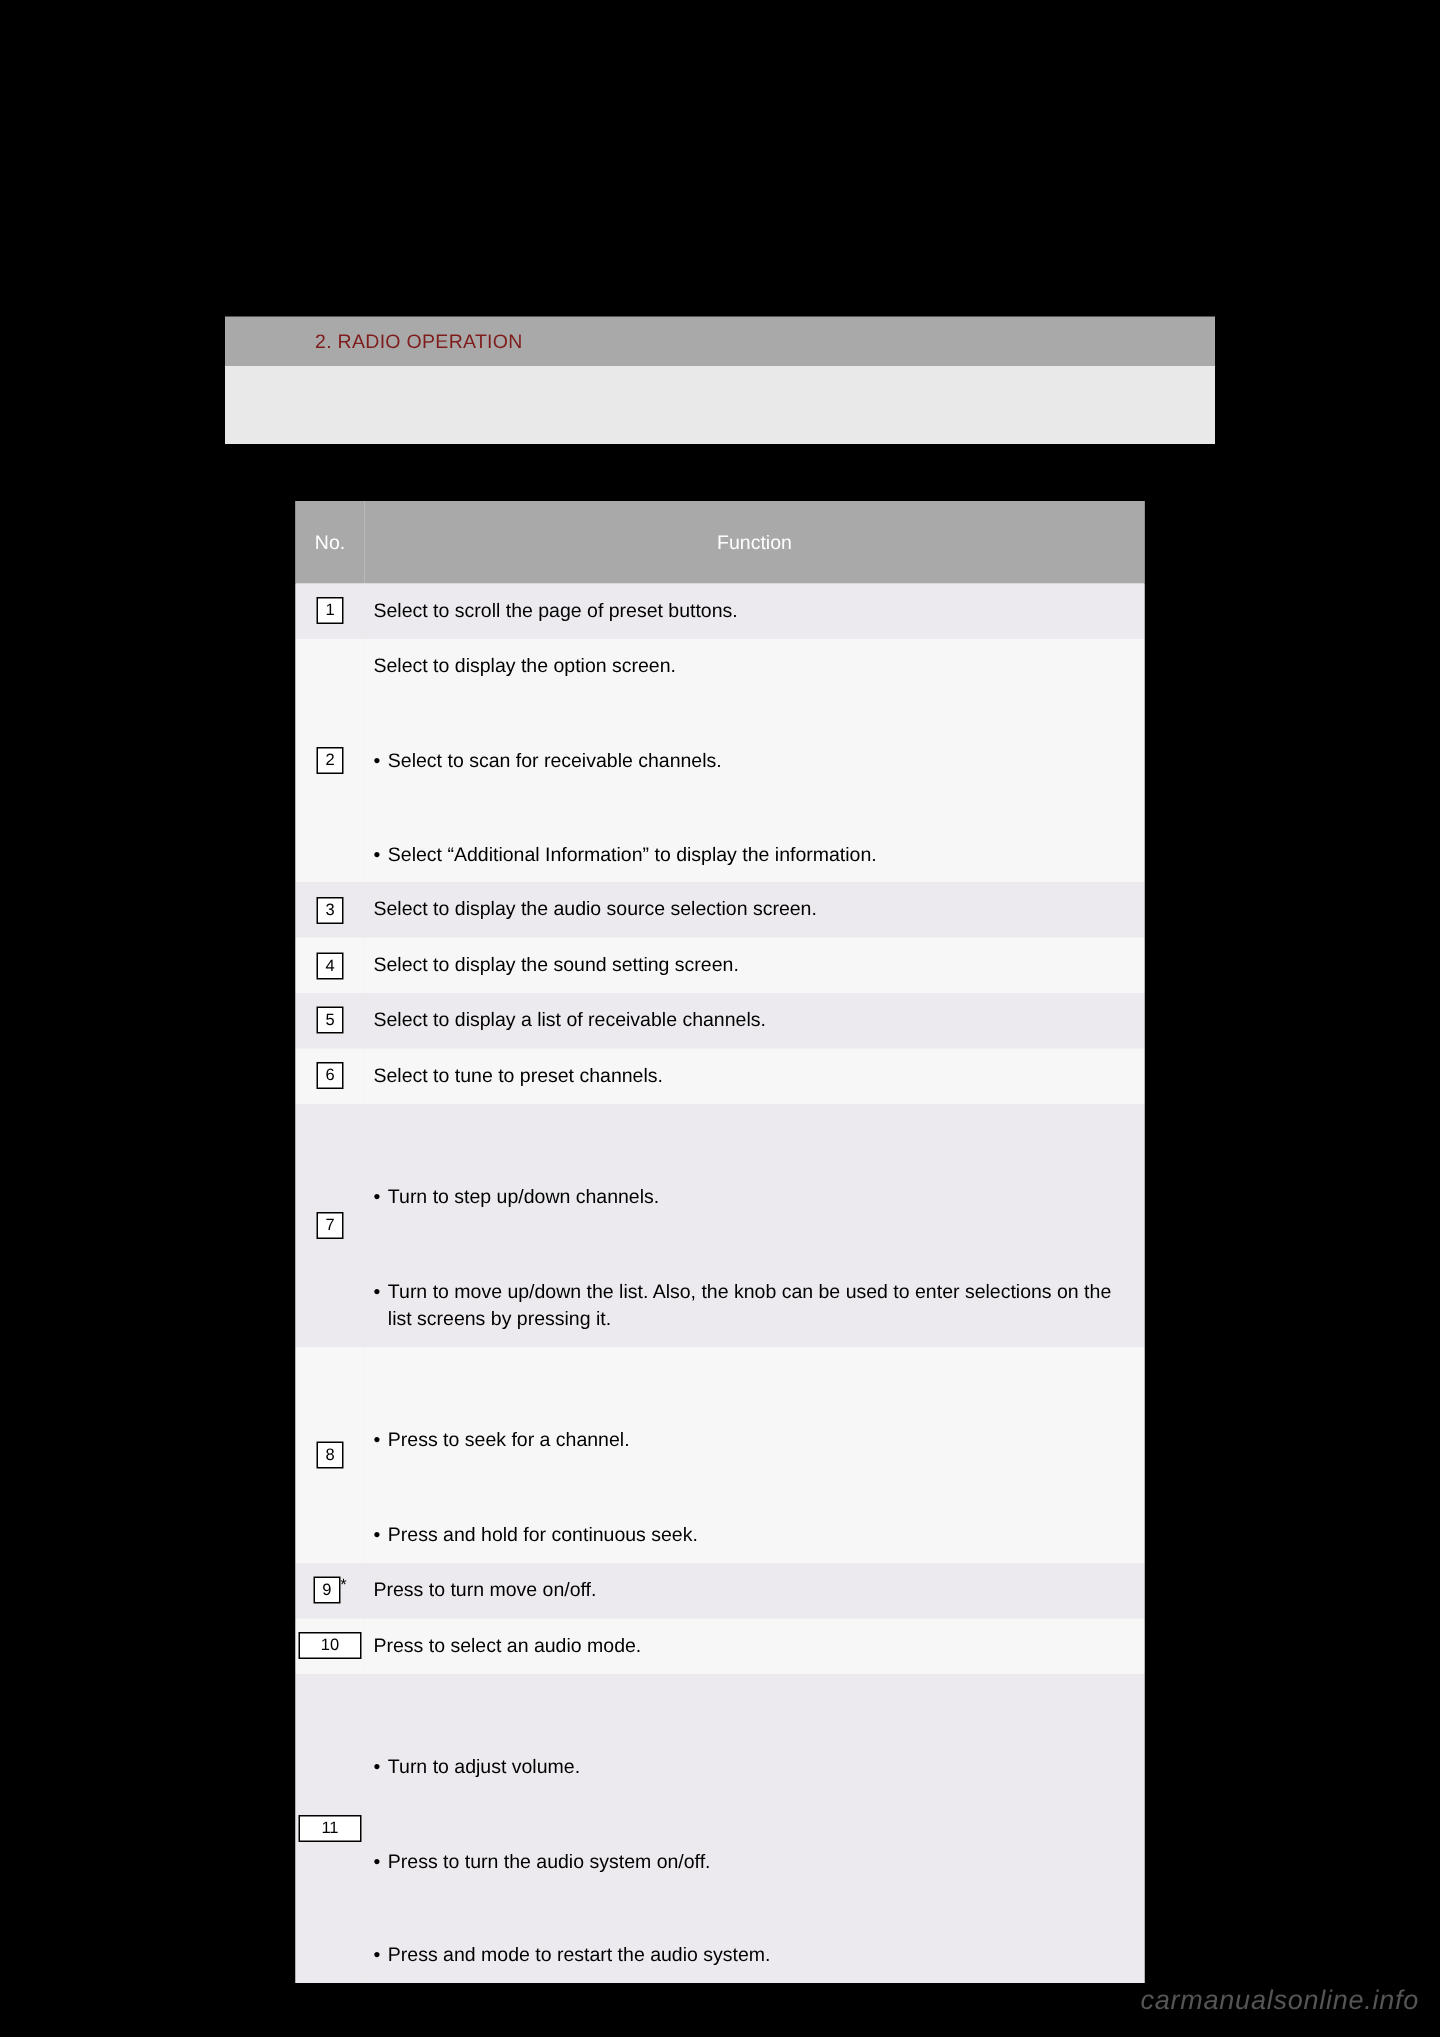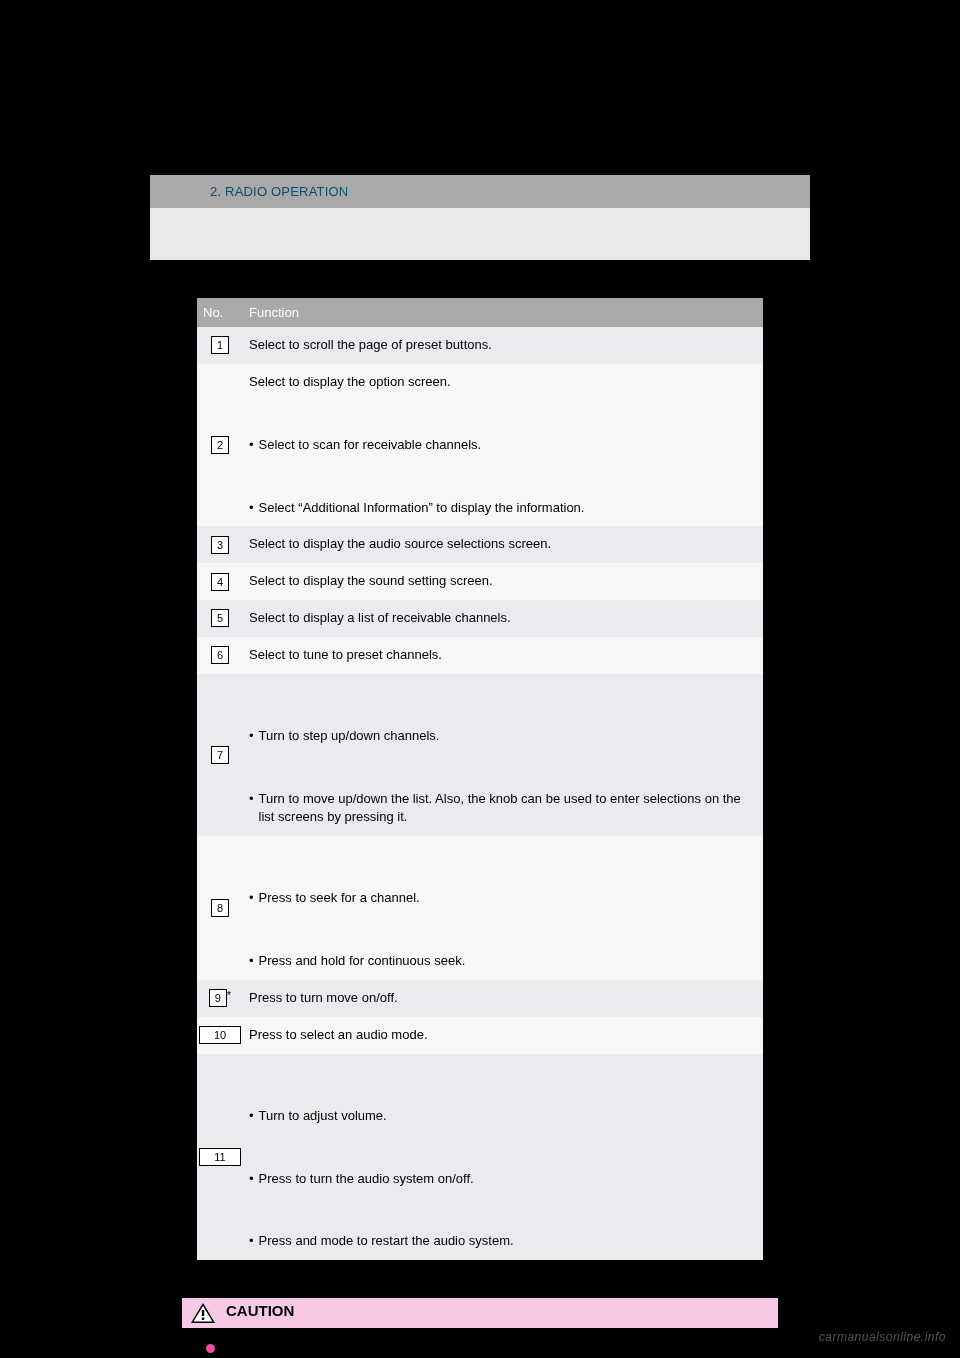--- a/index.html
+++ b/index.html
@@ -14,45 +14,46 @@
   }
   .page {
     position: absolute;
     left: 150px;
     top: 175px;
     width: 660px;
     background: #000;
   }
   .header-bar {
     background: #a9a9a9;
-    color: #0c4a6e;
+    color: #7f1d1d;
     font-size: 13px;
     padding: 9px 4px 9px 60px;
     letter-spacing: 0.2px;
+    margin-top: 36px;
   }
   .sub-bar {
     background: #e9e9e9;
     height: 52px;
   }
   .table-wrap {
     margin: 38px 47px 0 47px;
     background: #e9e9e9;
   }
   .table {
     width: 100%;
     border-collapse: collapse;
     font-size: 13px;
   }
   .thead-row {
     background: #a9a9a9;
     color: #fff;
   }
   .thead-row .th {
-    padding: 7px 6px;
-    text-align: left;
+    padding: 20px 6px;
+    text-align: center;
     font-weight: normal;
     font-size: 13px;
   }
   .th-no { width: 46px; }
   .col-no {
     width: 46px;
     text-align: center;
     vertical-align: middle;
     padding: 6px 2px;
   }
@@ -155,21 +156,21 @@
     font-size: 12px;
     line-height: 1.5;
     margin-bottom: 3px;
     padding-left: 14px;
   }
   .watermark {
     position: absolute;
     right: 14px;
     bottom: 14px;
     color: #555;
-    font-size: 12px;
+    font-size: 18px;
     font-style: italic;
     letter-spacing: 0.5px;
   }
 </style>
 </head>
 <body>
 
 <div class="page">
   <div class="header-bar">2. RADIO OPERATION</div>
   <div class="sub-bar"></div>
@@ -197,21 +198,21 @@
                 <span>Select to scan for receivable channels.</span>
               </div>
               <div class="bullet-item">
                 <span>Select “Additional Information” to display the information.</span>
               </div>
             </td>
           </tr>
           <tr class="row-odd">
             <td class="col-no"><span class="numbox">3</span></td>
             <td class="col-func">
-              <div>Select to display the audio source selections screen.</div>
+              <div>Select to display the audio source selection screen.</div>
             </td>
           </tr>
           <tr class="row-even">
             <td class="col-no"><span class="numbox">4</span></td>
             <td class="col-func">
               <div>Select to display the sound setting screen.</div>
             </td>
           </tr>
           <tr class="row-odd">
             <td class="col-no"><span class="numbox">5</span></td>

